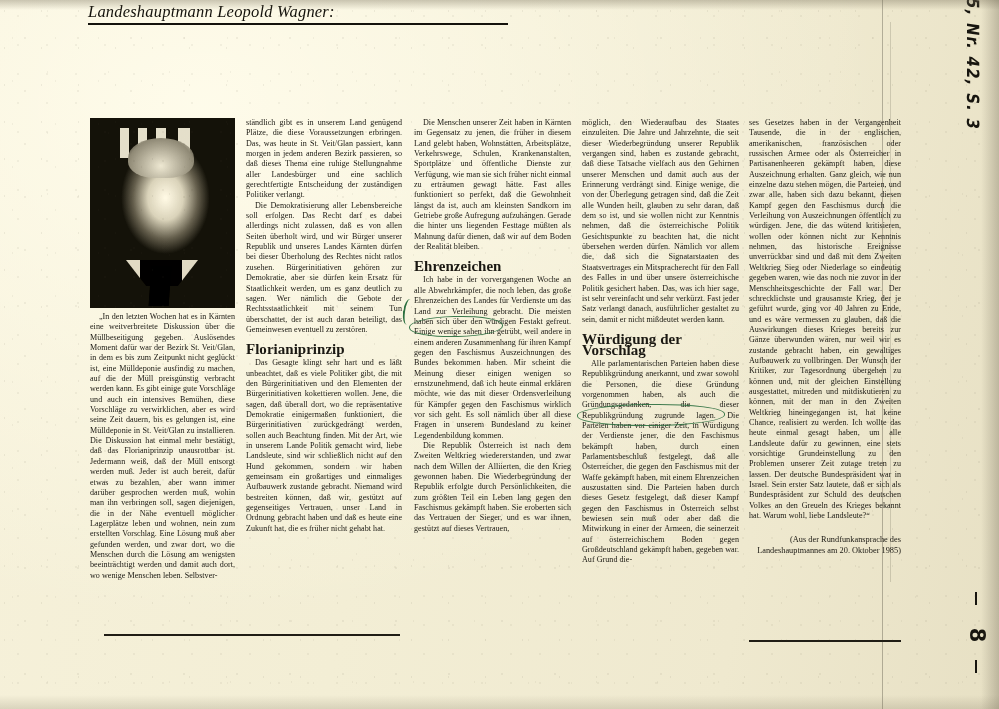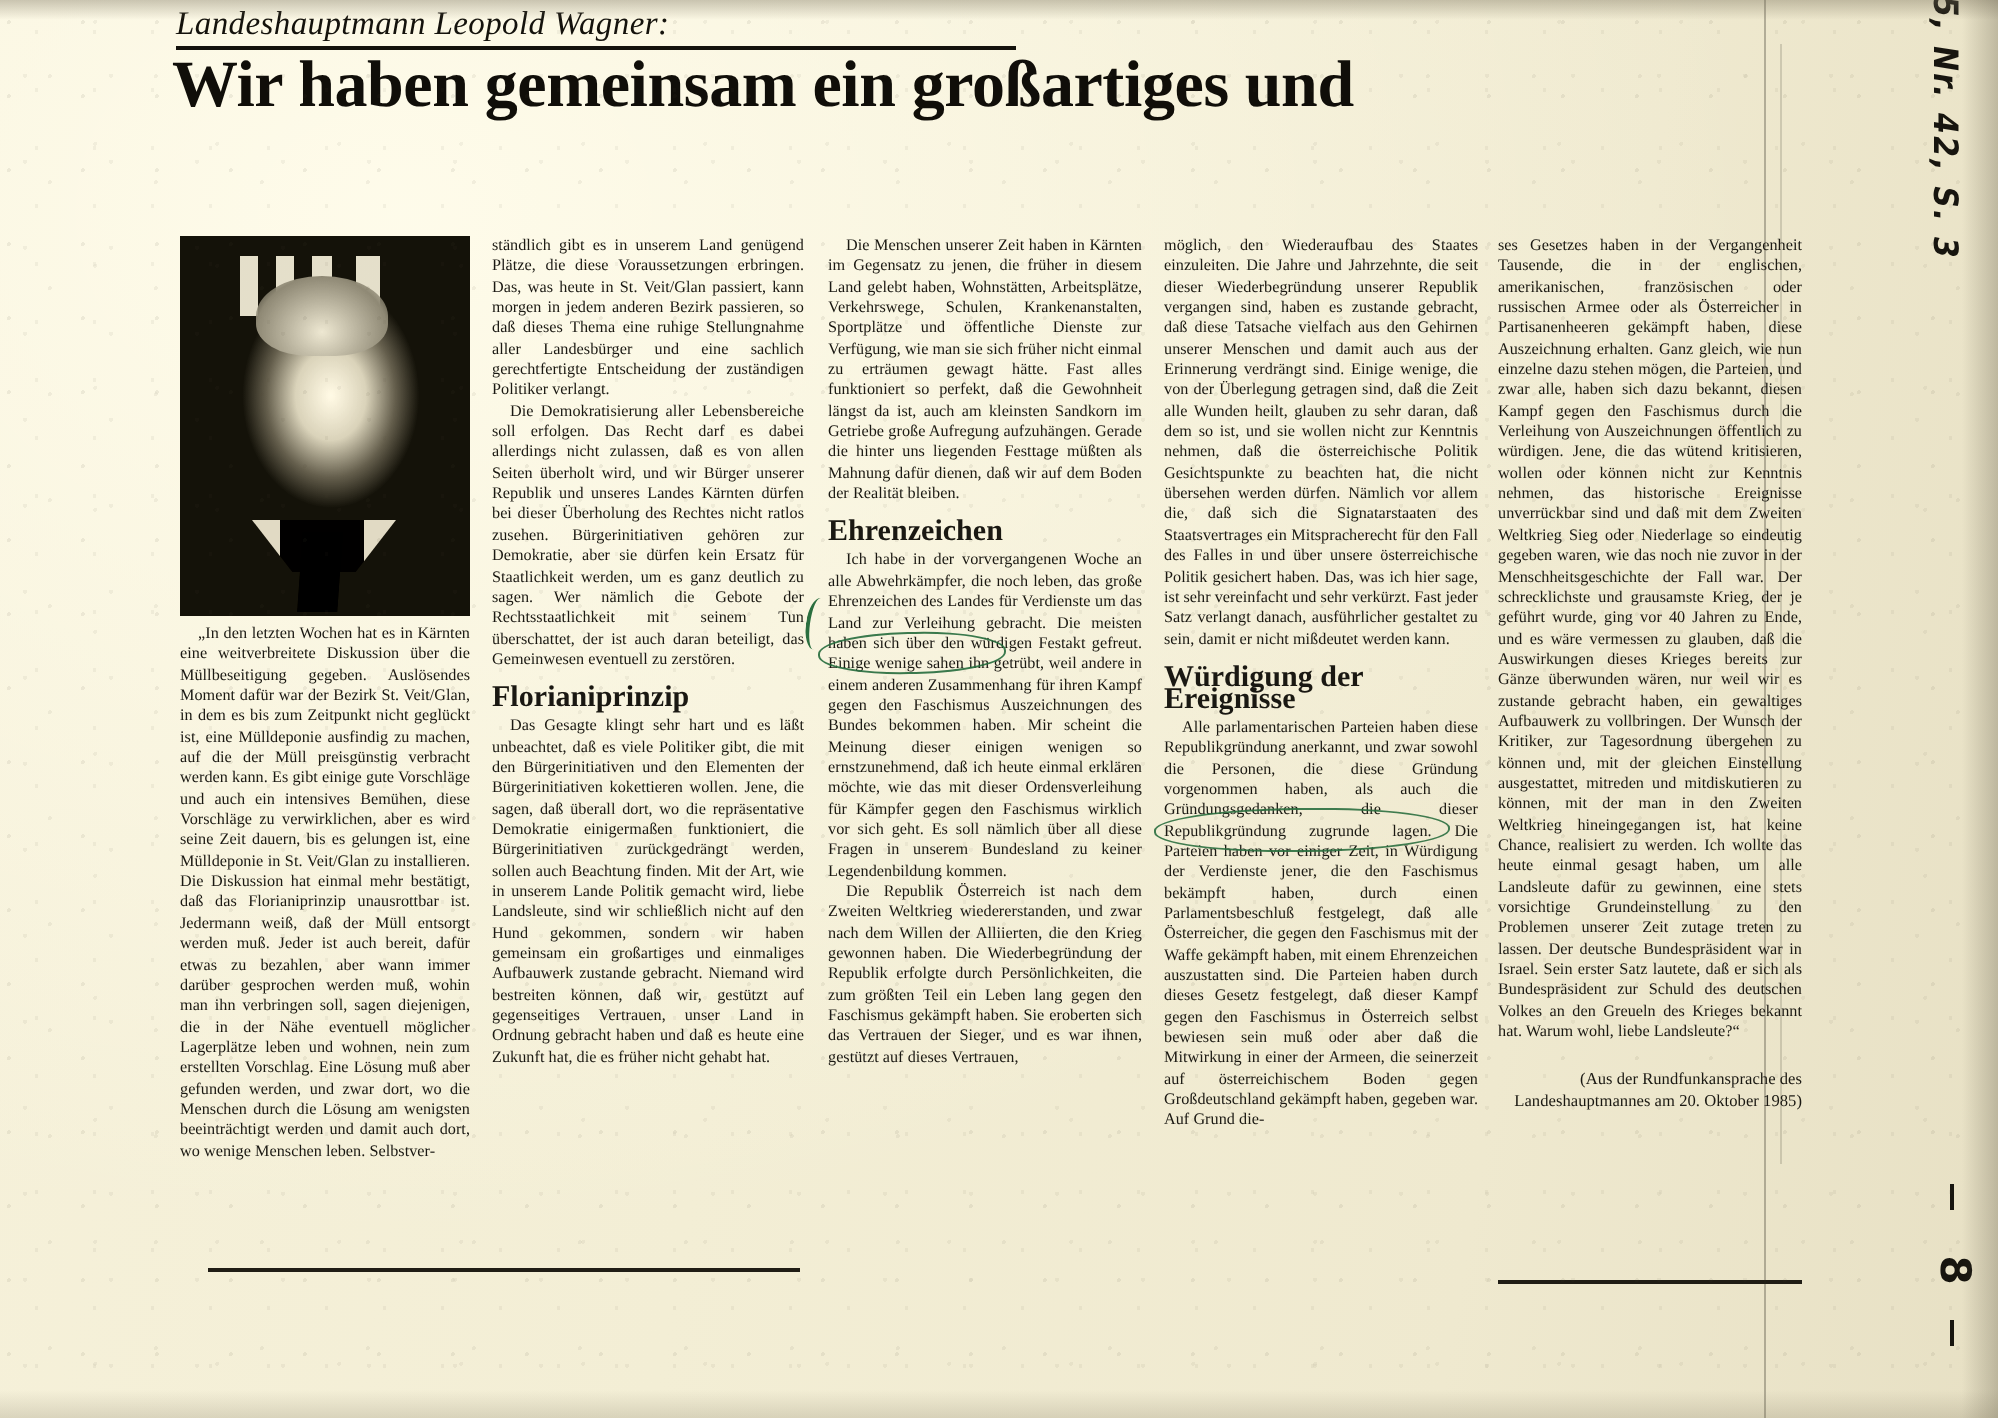--- a/index.html
+++ b/index.html
@@ -152,21 +152,20 @@
 </head>
 <body>
 
 <div id="scan">
 
   <div id="article">
 
     <div class="kicker">Landeshauptmann Leopold Wagner:</div>
 
     <div class="headline">
-      <span class="l1">Wir haben gemeinsam ein großartiges und</span>
     </div>
 
     <div class="photo-wrap">
       <div class="photo">
         <div class="photo-hl1"></div>
         <div class="photo-hair"></div>
         <div class="photo-collar"></div>
         <div class="photo-tie"></div>
       </div>
     </div>
@@ -181,21 +180,21 @@
         <p>Das Gesagte klingt sehr hart und es läßt unbeachtet, daß es viele Politiker gibt, die mit den Bürgerinitiativen und den Elementen der Bürgerinitiativen kokettieren wollen. Jene, die sagen, daß überall dort, wo die repräsentative Demokratie einigermaßen funktioniert, die Bürgerinitiativen zurückgedrängt werden, sollen auch Beachtung finden. Mit der Art, wie in unserem Lande Politik gemacht wird, liebe Landsleute, sind wir schließlich nicht auf den Hund gekommen, sondern wir haben gemeinsam ein großartiges und einmaliges Aufbauwerk zustande gebracht. Niemand wird bestreiten können, daß wir, gestützt auf gegenseitiges Vertrauen, unser Land in Ordnung gebracht haben und daß es heute eine Zukunft hat, die es früher nicht gehabt hat.</p>
       </div>
     <div class="col" id="col3">
         <p>Die Menschen unserer Zeit haben in Kärnten im Gegensatz zu jenen, die früher in diesem Land gelebt haben, Wohnstätten, Arbeitsplätze, Verkehrswege, Schulen, Krankenanstalten, Sportplätze und öffentliche Dienste zur Verfügung, wie man sie sich früher nicht einmal zu erträumen gewagt hätte. Fast alles funktioniert so perfekt, daß die Gewohnheit längst da ist, auch am kleinsten Sandkorn im Getriebe große Aufregung aufzuhängen. Gerade die hinter uns liegenden Festtage müßten als Mahnung dafür dienen, daß wir auf dem Boden der Realität bleiben.</p>
         <h3>Ehrenzeichen</h3>
         <p>Ich habe in der vorvergangenen Woche an alle Abwehrkämpfer, die noch leben, das große Ehrenzeichen des Landes für Verdienste um das Land zur Verleihung gebracht. Die meisten haben sich über den würdigen Festakt gefreut. Einige wenige sahen ihn getrübt, weil andere in einem anderen Zusammenhang für ihren Kampf gegen den Faschismus Auszeichnungen des Bundes bekommen haben. Mir scheint die Meinung dieser einigen wenigen so ernstzunehmend, daß ich heute einmal erklären möchte, wie das mit dieser Ordensverleihung für Kämpfer gegen den Faschismus wirklich vor sich geht. Es soll nämlich über all diese Fragen in unserem Bundesland zu keiner Legendenbildung kommen.</p>
         <p>Die Republik Österreich ist nach dem Zweiten Weltkrieg wiedererstanden, und zwar nach dem Willen der Alliierten, die den Krieg gewonnen haben. Die Wiederbegründung der Republik erfolgte durch Persönlichkeiten, die zum größten Teil ein Leben lang gegen den Faschismus gekämpft haben. Sie eroberten sich das Vertrauen der Sieger, und es war ihnen, gestützt auf dieses Vertrauen,</p>
       </div>
     <div class="col" id="col4">
         <p class="noind">möglich, den Wiederaufbau des Staates einzuleiten. Die Jahre und Jahrzehnte, die seit dieser Wiederbegründung unserer Republik vergangen sind, haben es zustande gebracht, daß diese Tatsache vielfach aus den Gehirnen unserer Menschen und damit auch aus der Erinnerung verdrängt sind. Einige wenige, die von der Überlegung getragen sind, daß die Zeit alle Wunden heilt, glauben zu sehr daran, daß dem so ist, und sie wollen nicht zur Kenntnis nehmen, daß die österreichische Politik Gesichtspunkte zu beachten hat, die nicht übersehen werden dürfen. Nämlich vor allem die, daß sich die Signatarstaaten des Staatsvertrages ein Mitspracherecht für den Fall des Falles in und über unsere österreichische Politik gesichert haben. Das, was ich hier sage, ist sehr vereinfacht und sehr verkürzt. Fast jeder Satz verlangt danach, ausführlicher gestaltet zu sein, damit er nicht mißdeutet werden kann.</p>
-        <h3>Würdigung der Ereignisse</h3>
+        <h3>Würdigung der Vorschlag</h3>
         <p>Alle parlamentarischen Parteien haben diese Republikgründung anerkannt, und zwar sowohl die Personen, die diese Gründung vorgenommen haben, als auch die Gründungsgedanken, die dieser Republikgründung zugrunde lagen. Die Parteien haben vor einiger Zeit, in Würdigung der Verdienste jener, die den Faschismus bekämpft haben, durch einen Parlamentsbeschluß festgelegt, daß alle Österreicher, die gegen den Faschismus mit der Waffe gekämpft haben, mit einem Ehrenzeichen auszustatten sind. Die Parteien haben durch dieses Gesetz festgelegt, daß dieser Kampf gegen den Faschismus in Österreich selbst bewiesen sein muß oder aber daß die Mitwirkung in einer der Armeen, die seinerzeit auf österreichischem Boden gegen Großdeutschland gekämpft haben, gegeben war. Auf Grund die-</p>
       </div>
     <div class="col" id="col5">
         <p class="noind">ses Gesetzes haben in der Vergangenheit Tausende, die in der englischen, amerikanischen, französischen oder russischen Armee oder als Österreicher in Partisanenheeren gekämpft haben, diese Auszeichnung erhalten. Ganz gleich, wie nun einzelne dazu stehen mögen, die Parteien, und zwar alle, haben sich dazu bekannt, diesen Kampf gegen den Faschismus durch die Verleihung von Auszeichnungen öffentlich zu würdigen. Jene, die das wütend kritisieren, wollen oder können nicht zur Kenntnis nehmen, das historische Ereignisse unverrückbar sind und daß mit dem Zweiten Weltkrieg Sieg oder Niederlage so eindeutig gegeben waren, wie das noch nie zuvor in der Menschheitsgeschichte der Fall war. Der schrecklichste und grausamste Krieg, der je geführt wurde, ging vor 40 Jahren zu Ende, und es wäre vermessen zu glauben, daß die Auswirkungen dieses Krieges bereits zur Gänze überwunden wären, nur weil wir es zustande gebracht haben, ein gewaltiges Aufbauwerk zu vollbringen. Der Wunsch der Kritiker, zur Tagesordnung übergehen zu können und, mit der gleichen Einstellung ausgestattet, mitreden und mitdiskutieren zu können, mit der man in den Zweiten Weltkrieg hineingegangen ist, hat keine Chance, realisiert zu werden. Ich wollte das heute einmal gesagt haben, um alle Landsleute dafür zu gewinnen, eine stets vorsichtige Grundeinstellung zu den Problemen unserer Zeit zutage treten zu lassen. Der deutsche Bundespräsident war in Israel. Sein erster Satz lautete, daß er sich als Bundespräsident zur Schuld des deutschen Volkes an den Greueln des Krieges bekannt hat. Warum wohl, liebe Landsleute?“</p>
         <p class="signoff noind">(Aus der Rundfunkansprache des Landeshauptmannes am 20. Oktober 1985)</p>
       </div>
 
     <div class="botrule" id="botrule-a"></div>
     <div class="botrule" id="botrule-b"></div>
 

